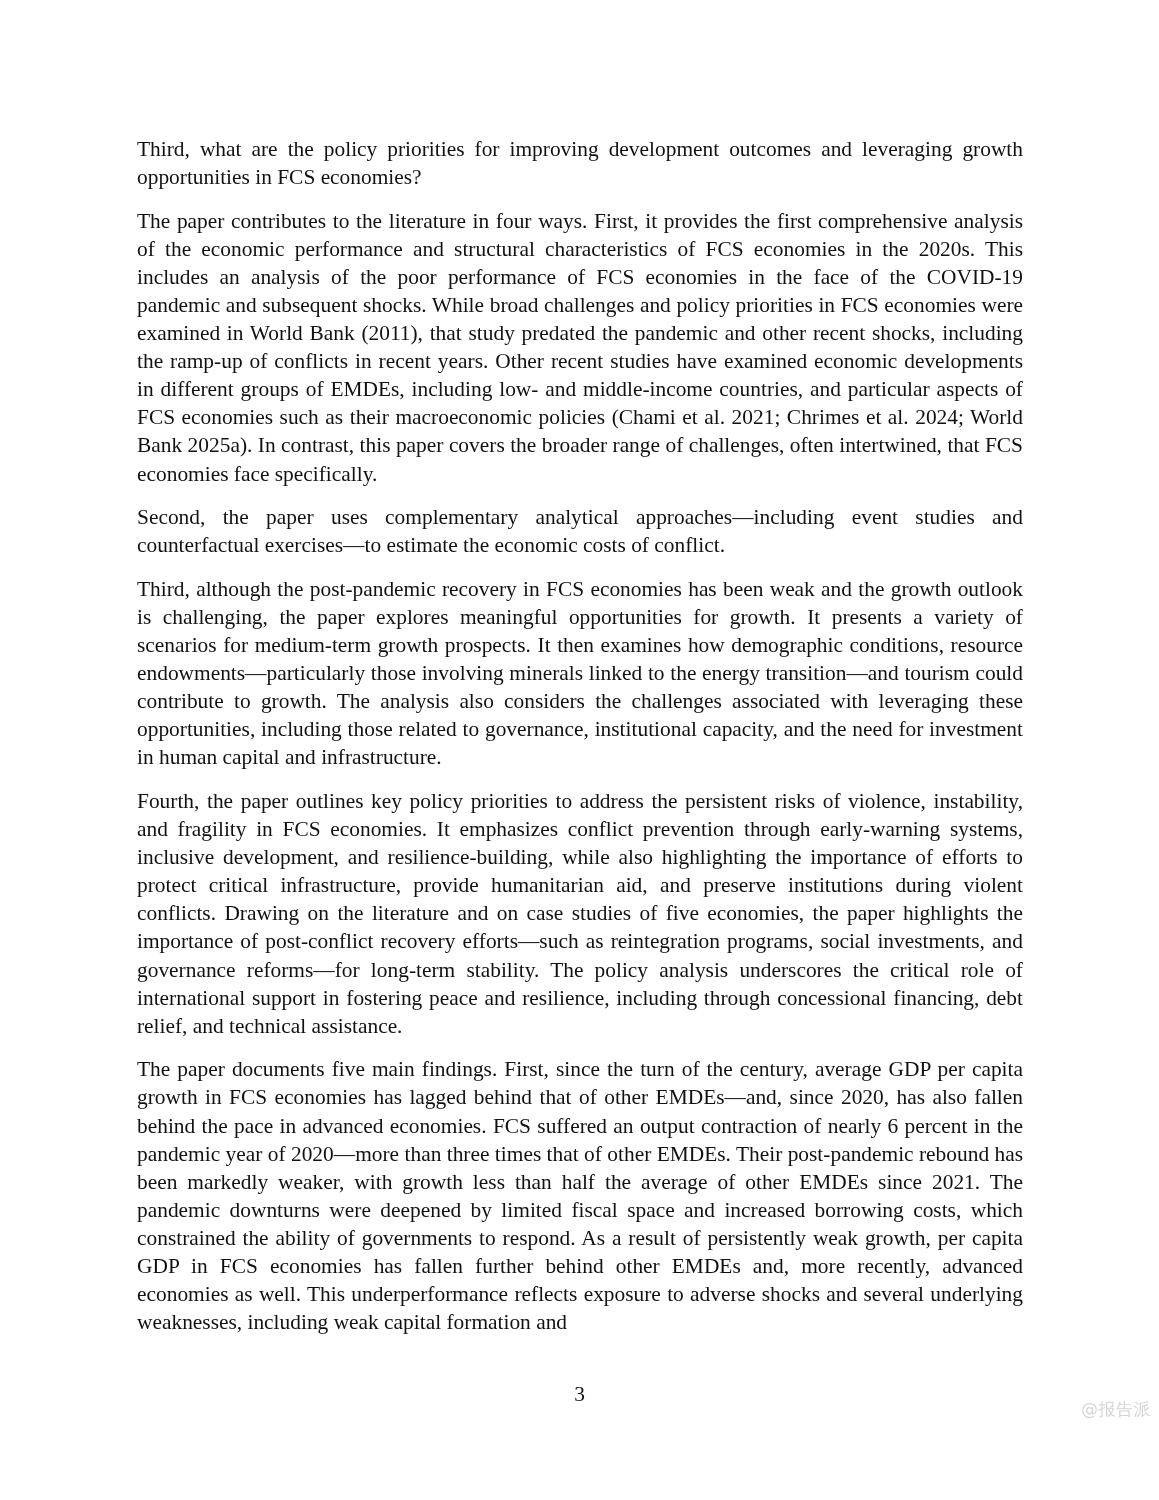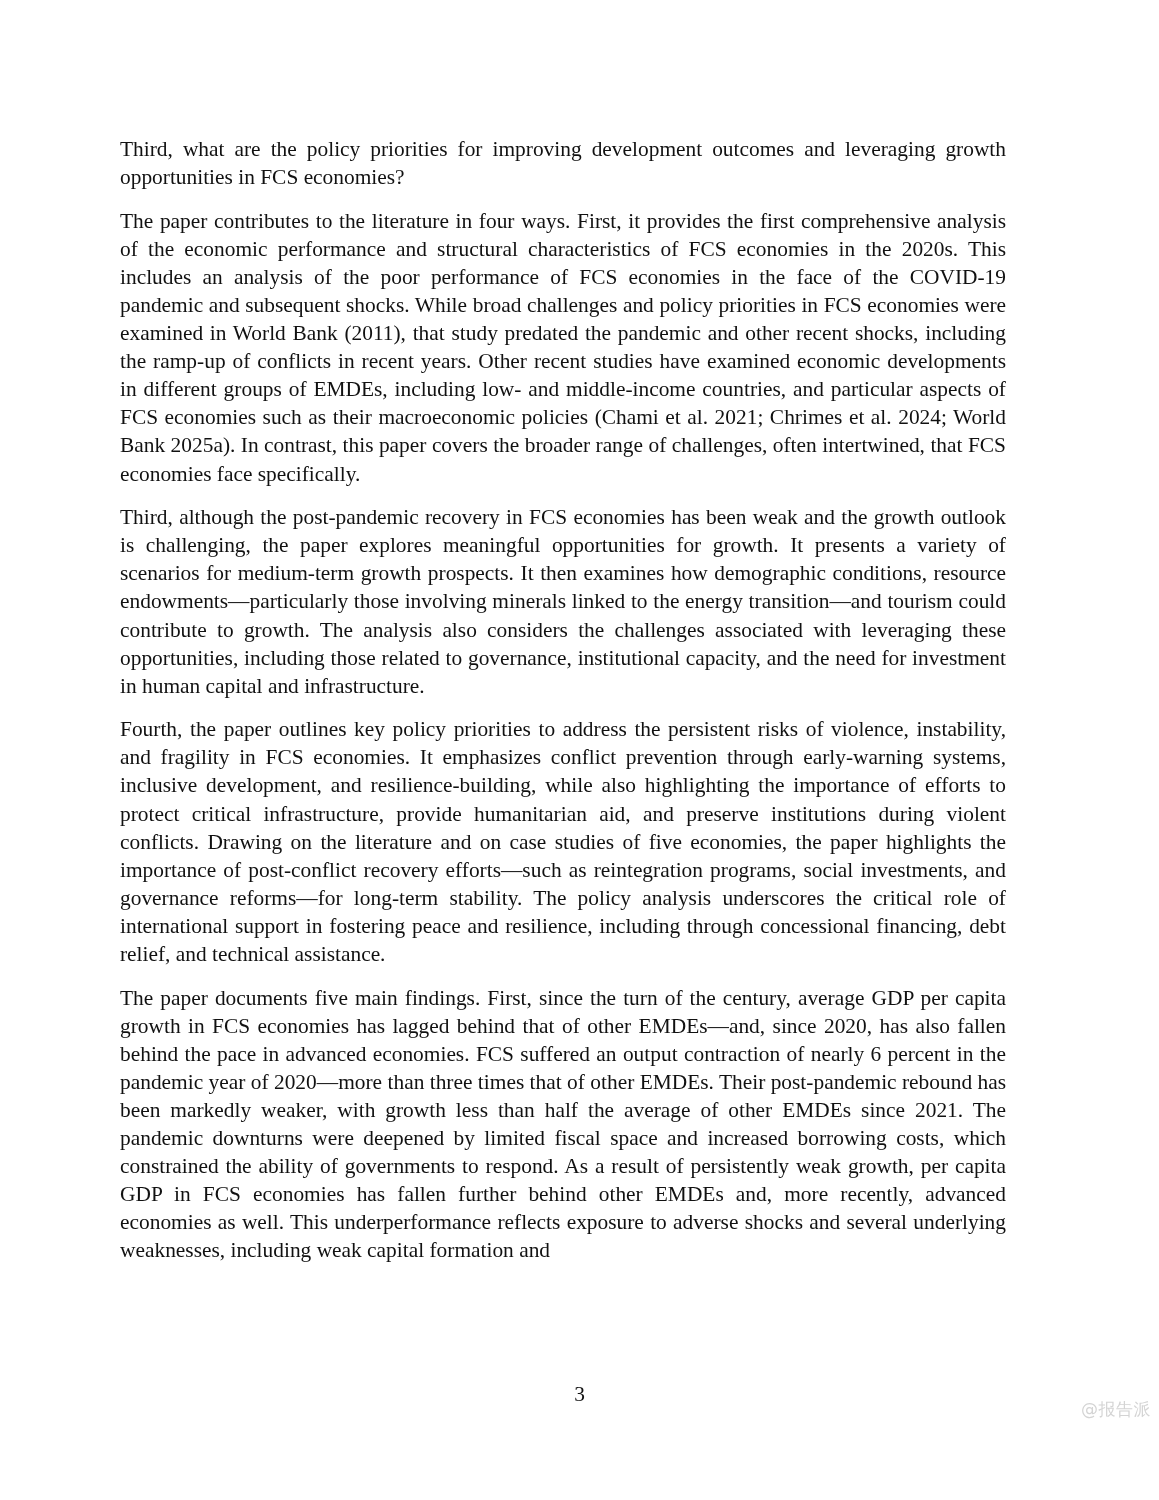--- a/index.html
+++ b/index.html
@@ -10,21 +10,21 @@
     body {
       width: 1159px;
       height: 1500px;
       position: relative;
       overflow: hidden;
       font-family: "Liberation Serif", serif;
       color: #111111;
     }
     .page-body {
       position: absolute;
-      left: 120px;
+      left: 137px;
       top: 135px;
       width: 886px;
     }
     .para {
       font-size: 21.4px;
       line-height: 28.1px;
       text-align: justify;
       margin: 0 0 15.5px 0;
     }
     .page-number {
@@ -45,19 +45,20 @@
       color: #d4d4d4;
       letter-spacing: 0.5px;
     }
   </style>
 </head>
 <body>
 
 <main class="page-body">
   <p class="para">Third, what are the policy priorities for improving development outcomes and leveraging growth opportunities in FCS economies?</p>
   <p class="para">The paper contributes to the literature in four ways. First, it provides the first comprehensive analysis of the economic performance and structural characteristics of FCS economies in the 2020s. This includes an analysis of the poor performance of FCS economies in the face of the COVID-19 pandemic and subsequent shocks. While broad challenges and policy priorities in FCS economies were examined in World Bank (2011), that study predated the pandemic and other recent shocks, including the ramp-up of conflicts in recent years. Other recent studies have examined economic developments in different groups of EMDEs, including low- and middle-income countries, and particular aspects of FCS economies such as their macroeconomic policies (Chami et al. 2021; Chrimes et al. 2024; World Bank 2025a). In contrast, this paper covers the broader range of challenges, often intertwined, that FCS economies face specifically.</p>
+  <p class="para">Second, the paper uses complementary analytical approaches—including event studies and counterfactual exercises—to estimate the economic costs of conflict.</p>
   <p class="para">Third, although the post-pandemic recovery in FCS economies has been weak and the growth outlook is challenging, the paper explores meaningful opportunities for growth. It presents a variety of scenarios for medium-term growth prospects. It then examines how demographic conditions, resource endowments—particularly those involving minerals linked to the energy transition—and tourism could contribute to growth. The analysis also considers the challenges associated with leveraging these opportunities, including those related to governance, institutional capacity, and the need for investment in human capital and infrastructure.</p>
   <p class="para">Fourth, the paper outlines key policy priorities to address the persistent risks of violence, instability, and fragility in FCS economies. It emphasizes conflict prevention through early-warning systems, inclusive development, and resilience-building, while also highlighting the importance of efforts to protect critical infrastructure, provide humanitarian aid, and preserve institutions during violent conflicts. Drawing on the literature and on case studies of five economies, the paper highlights the importance of post-conflict recovery efforts—such as reintegration programs, social investments, and governance reforms—for long-term stability. The policy analysis underscores the critical role of international support in fostering peace and resilience, including through concessional financing, debt relief, and technical assistance.</p>
   <p class="para">The paper documents five main findings. First, since the turn of the century, average GDP per capita growth in FCS economies has lagged behind that of other EMDEs—and, since 2020, has also fallen behind the pace in advanced economies. FCS suffered an output contraction of nearly 6 percent in the pandemic year of 2020—more than three times that of other EMDEs. Their post-pandemic rebound has been markedly weaker, with growth less than half the average of other EMDEs since 2021. The pandemic downturns were deepened by limited fiscal space and increased borrowing costs, which constrained the ability of governments to respond. As a result of persistently weak growth, per capita GDP in FCS economies has fallen further behind other EMDEs and, more recently, advanced economies as well. This underperformance reflects exposure to adverse shocks and several underlying weaknesses, including weak capital formation and</p>
 </main>
 
 <div class="page-number">3</div>
 <div class="watermark">@报告派</div>
 
 </body></html>

